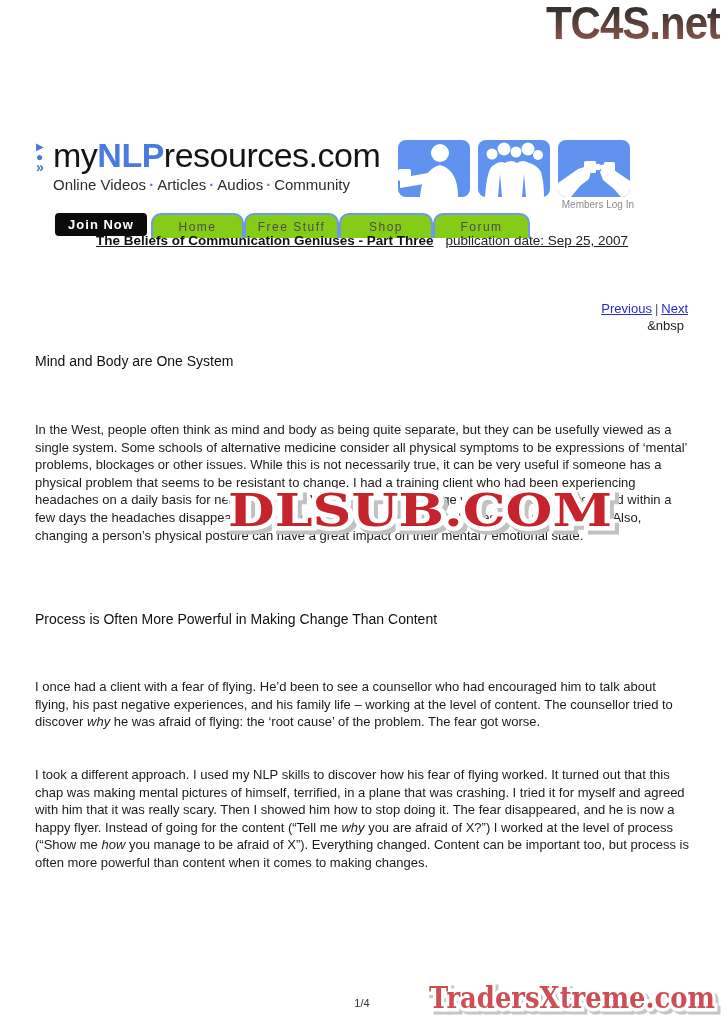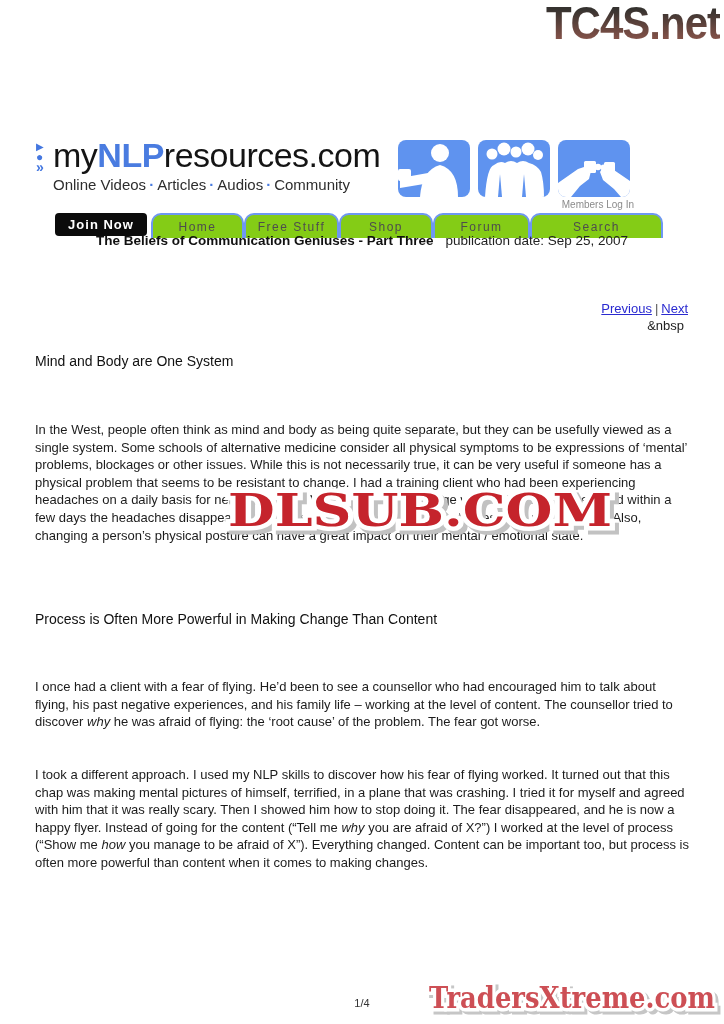--- a/index.html
+++ b/index.html
@@ -35,21 +35,21 @@
   
   .nav-row{position:absolute;top:213px;left:55px;display:flex;align-items:flex-start;}
   .join-btn{width:92px;height:23px;background:#0b0b0b;border-radius:4px;color:#fff;
             font-weight:bold;font-size:13px;letter-spacing:1px;display:flex;align-items:center;
             justify-content:center;margin-right:4px;cursor:pointer;}
   .tab{border:2px solid #6e97f2;border-bottom:none;border-radius:10px 10px 0 0;background:#84cc16;
        color:#4d4d4d;font-size:12px;letter-spacing:1.5px;height:25px;box-sizing:border-box;
        display:flex;align-items:center;justify-content:center;cursor:pointer;}
   .tab.w1{width:93px;} .tab.w2{width:95px;} .tab.w3{width:94px;} .tab.w4{width:97px;} .tab.w5{width:133px;}
 
-  .title-row{position:absolute;top:233px;left:0;width:724px;text-align:center;font-size:13.5px;}
+  .title-row{position:absolute;top:233px;left:0;width:724px;text-align:center;font-size:13.5px;text-decoration:underline;}
   .title-row .t{font-weight:bold;color:#111;}
   .title-row .d{margin-left:12px;color:#222;}
 
   .pagenav{position:absolute;top:301px;right:36px;font-size:13px;text-align:right;}
   .pagenav a{color:#2a2ad0;text-decoration:underline;cursor:pointer;}
   .pagenav .sep{color:#555;padding:0 3px;}
   .nbspline{position:absolute;top:318px;right:40px;font-size:13px;color:#222;}
 
   .h-sec{position:absolute;left:35px;font-size:14px;font-weight:normal;color:#111;}
   .para{position:absolute;left:35px;width:656px;font-size:13px;line-height:17.6px;color:#1c1c1c;}
@@ -115,21 +115,20 @@
     </div>
   </div>
   <div class="members">Members Log In</div>
 
   <div class="nav-row">
     <div class="join-btn">Join Now</div>
     <div class="tab w1">Home</div>
     <div class="tab w2">Free Stuff</div>
     <div class="tab w3">Shop</div>
     <div class="tab w4">Forum</div>
-    <div class="tab w5">Search</div>
   </div>
 
   <div class="title-row">
     <span class="t">The Beliefs of Communication Geniuses - Part Three</span><span class="d">publication date: Sep 25, 2007</span>
   </div>
 
   <div class="pagenav">
     <a>Previous</a><span class="sep">|</span><a>Next</a>
   </div>
   <div class="nbspline">&amp;nbsp</div>

